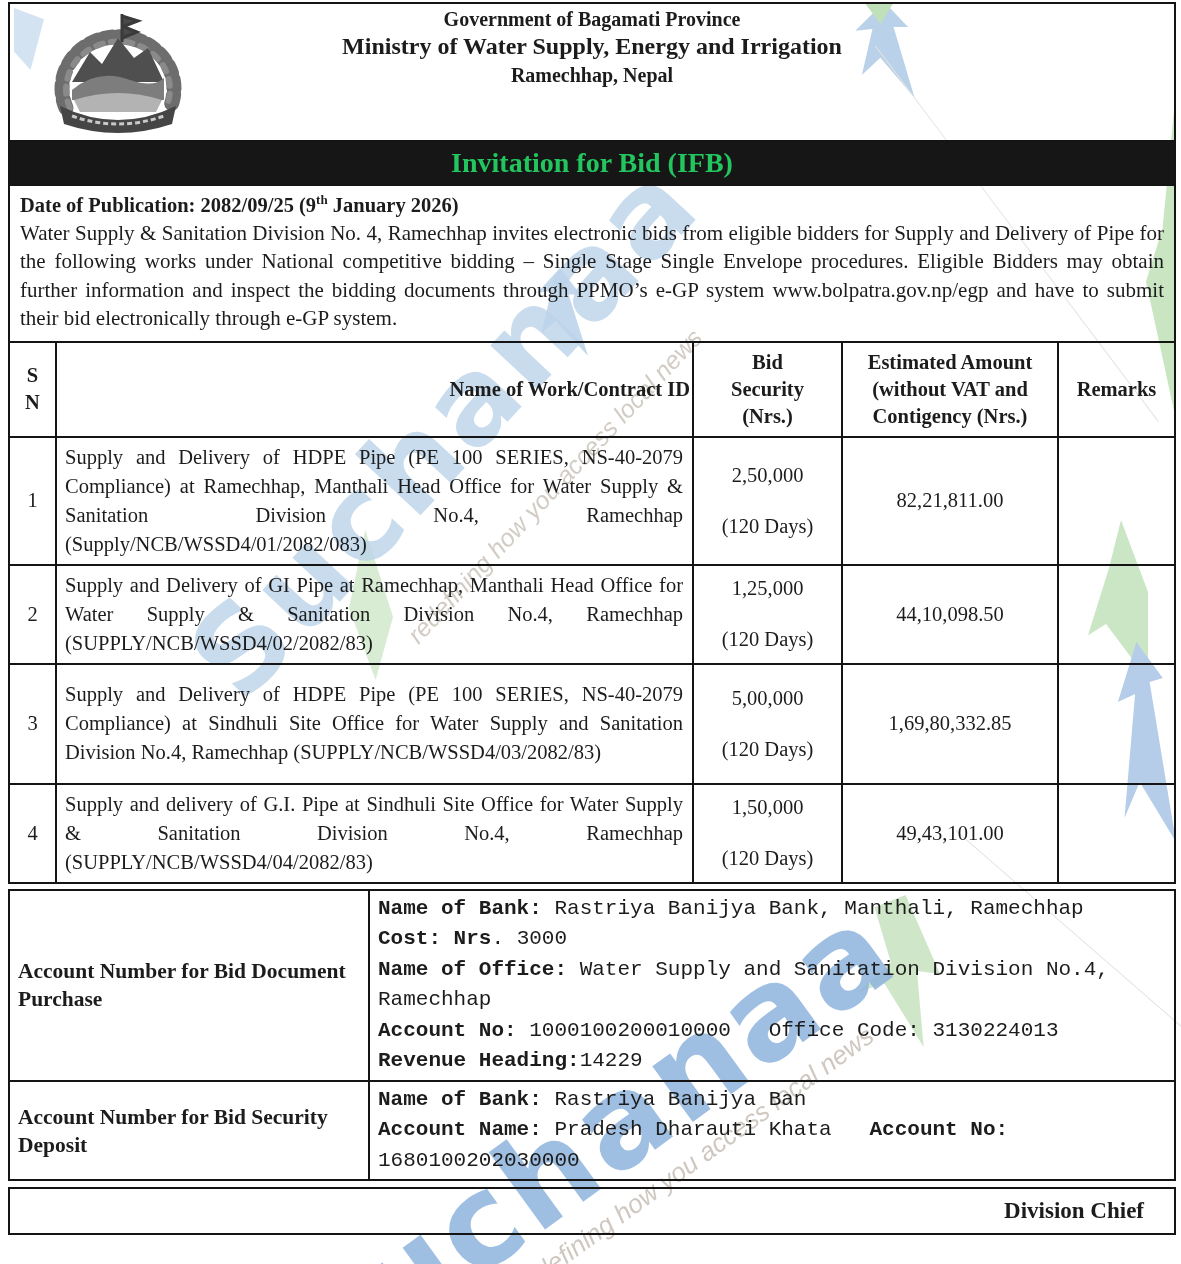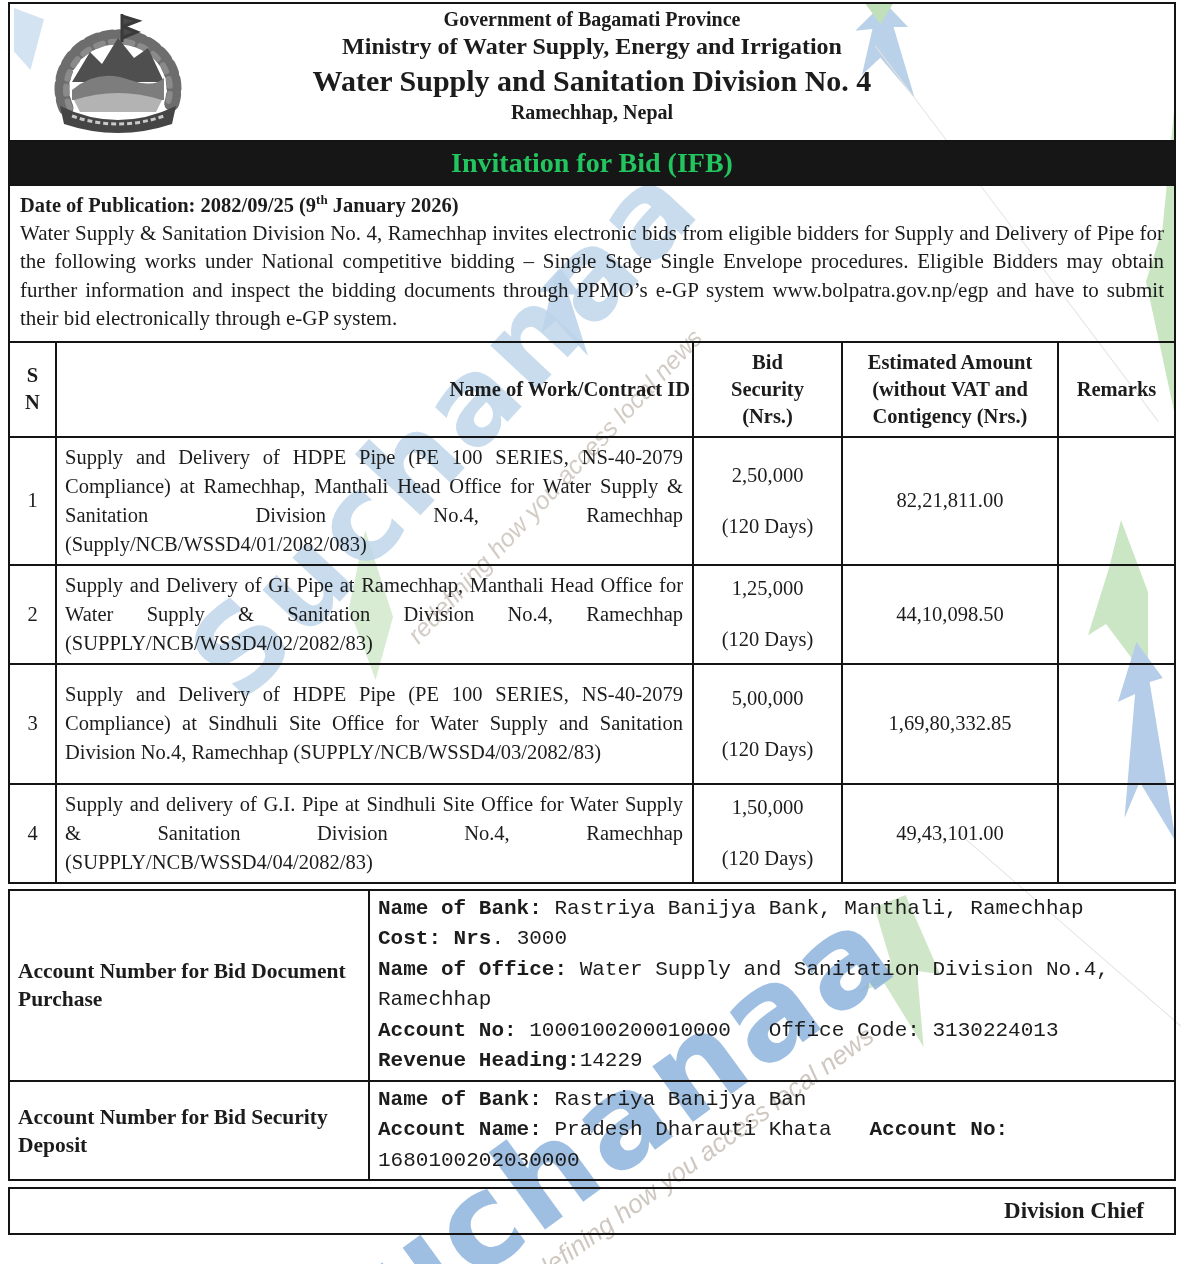--- a/index.html
+++ b/index.html
@@ -91,21 +91,20 @@
       <path d="M 84 6 L 84 34 M 84 8 L 100 13 L 84 19 M 84 18 L 99 24 L 84 30" stroke="#3a3a3a" stroke-width="3" fill="#4a4a4a"></path>
       <path d="M 34 74 L 52 44 L 64 56 L 80 30 L 96 50 L 110 40 L 126 74 Z" fill="#4f4f4f"></path>
       <path d="M 34 82 Q 60 60 92 72 Q 116 80 126 70 L 126 92 L 34 92 Z" fill="#7d7d7d"></path>
       <path d="M 36 92 Q 80 78 124 92 L 118 104 L 42 104 Z" fill="#b3b3b3"></path>
       <path d="M 22 98 Q 80 126 138 98 L 134 116 Q 80 134 26 116 Z" fill="#454545"></path>
       <path d="M 34 108 Q 80 124 126 108" fill="none" stroke="#c9c9c9" stroke-width="3" stroke-dasharray="5 3"></path>
     </svg>
     <div class="head-text">
       <div class="govt">Government of Bagamati Province</div>
       <div class="ministry">Ministry of Water Supply, Energy and Irrigation</div>
-      <div class="division">Water Supply and Sanitation Division No. 4</div>
       <div class="loc">Ramechhap, Nepal</div>
     </div>
   </div>
 
   <div class="sec banner">
     <span>Invitation for Bid (IFB)</span>
   </div>
 
   <div class="sec intro">
     <div class="pubdate"><span>Date of Publication: 2082/09/25 (9</span><sup>th</sup><span> January 2026)</span></div>

